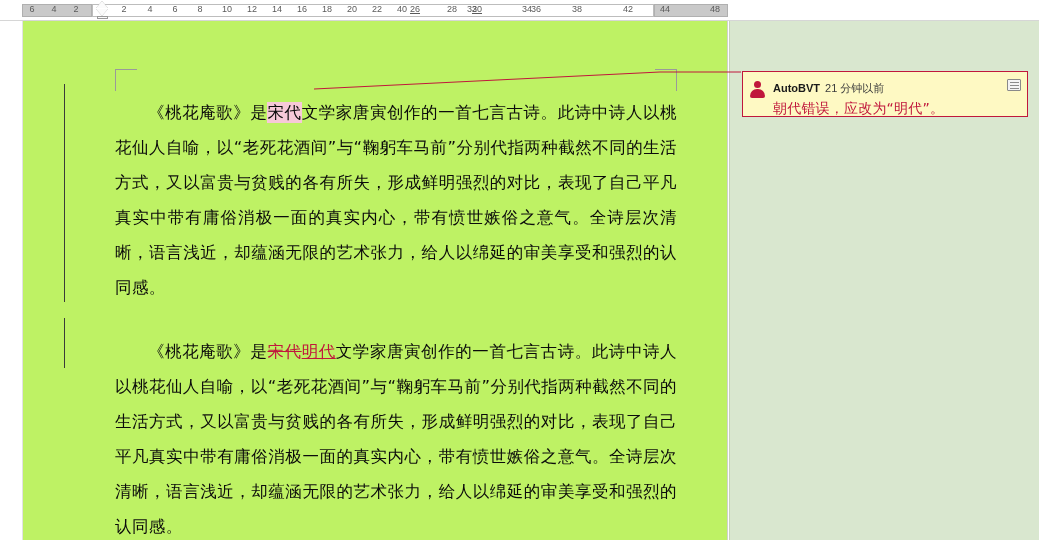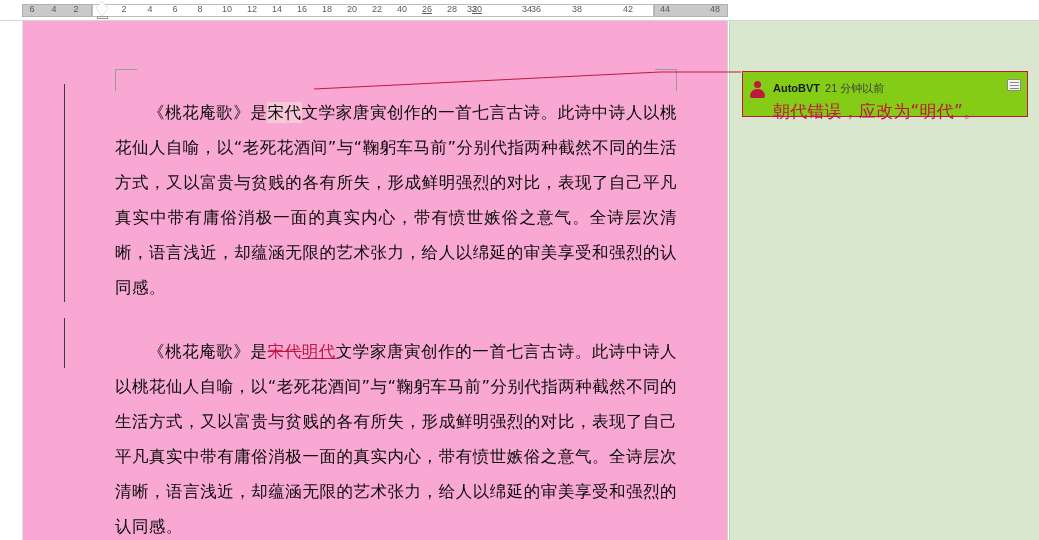--- a/index.html
+++ b/index.html
@@ -73,21 +73,21 @@
     background: #fbfbfb;
     border: 1px solid #9a9a9a;
   }
   .marker-outline { filter: drop-shadow(0px 0px 0.6px #8f8f8f); }
 
   
   .page {
     position: absolute;
     left: 22px; top: 21px;
     width: 706px; height: 519px;
-    background: #f9a8d4;
+    background: #bef264;
     border-left: 1px solid #e2e2e2;
     border-right: 1px solid #d0d0d0;
     overflow: hidden;
   }
 
   
   .crop {
     position: absolute;
     border-color: #9a9a9a;
     border-style: solid;
@@ -137,21 +137,21 @@
     position: absolute;
     left: 729px; top: 21px;
     width: 310px; height: 519px;
     background: #d9e7cf;
     border-left: 1px solid #c3d4b6;
   }
   .comment-box {
     position: absolute;
     left: 12px; top: 50px;
     width: 286px; height: 46px;
-    background: #84cc16;
+    background: #fef9c3;
     border: 1px solid #c0173c;
   }
   .comment-inner {
     position: relative;
     padding: 6px 8px 6px 30px;
     height: 100%;
   }
   .comment-avatar {
     position: absolute;
     left: 6px; top: 8px;
@@ -177,21 +177,21 @@
   }
   .comment-time {
     font-size: 11px;
     color: #3c3c3c;
     display: inline;
     margin-left: 5px;
     font-family: "Liberation Sans", sans-serif;
   }
   .comment-body {
     margin-top: 4px;
-    font-size: 17px;
+    font-size: 14px;
     color: #c0173c;
     font-family: "DejaVu Sans", "Liberation Sans", sans-serif;
     letter-spacing: 0.2px;
   }
   .comment-action {
     position: absolute;
     right: 6px; top: 7px;
     width: 14px; height: 12px;
     border: 1px solid #8a8a8a;
     border-radius: 1px;
@@ -235,21 +235,21 @@
       <div class="ruler-num" style="left:175px;">6</div>
       <div class="ruler-num" style="left:200px;">8</div>
       <div class="ruler-num" style="left:227px;">10</div>
       <div class="ruler-num" style="left:252px;">12</div>
       <div class="ruler-num" style="left:277px;">14</div>
       <div class="ruler-num" style="left:302px;">16</div>
       <div class="ruler-num" style="left:327px;">18</div>
       <div class="ruler-num" style="left:352px;">20</div>
       <div class="ruler-num" style="left:377px;">22</div>
       <div class="ruler-num" style="left:402px;">40</div>
-      <div class="ruler-num" style="left:427px;text-decoration:underline;">26</div>
+      <div class="ruler-num" style="left:415px;text-decoration:underline;">26</div>
       <div class="ruler-num" style="left:452px;">28</div>
       <div class="ruler-num" style="left:477px;text-decoration:underline;">30</div>
       <div class="ruler-num" style="left:472px;">32</div>
       <div class="ruler-num" style="left:527px;">34</div>
       <div class="ruler-num" style="left:536px;">36</div>
       <div class="ruler-num" style="left:577px;">38</div>
       <div class="ruler-num" style="left:603px;margin-top:44px;">40</div>
       <div class="ruler-num" style="left:628px;">42</div>
       <div class="ruler-num" style="left:665px;">44</div>
       <div class="ruler-num" style="left:690px;margin-top:48px;">46</div>

